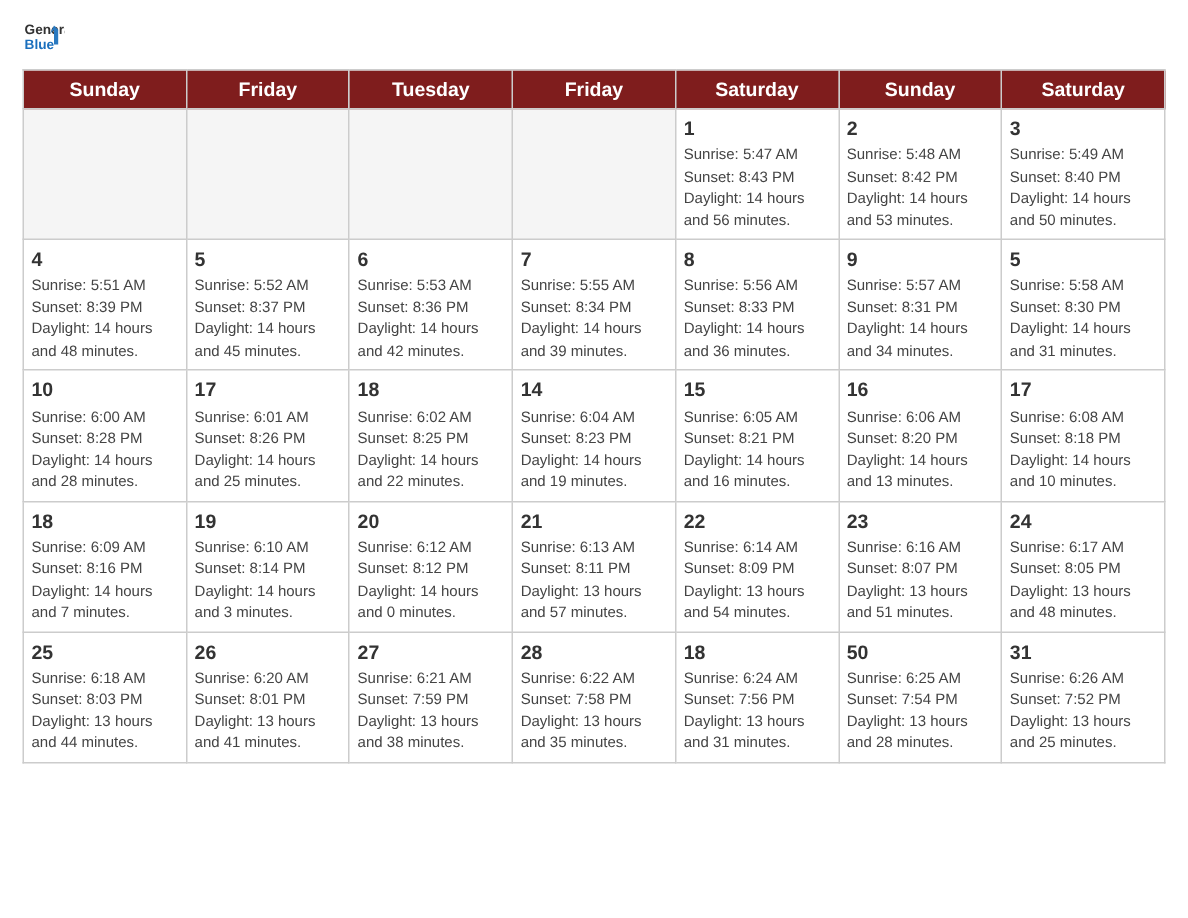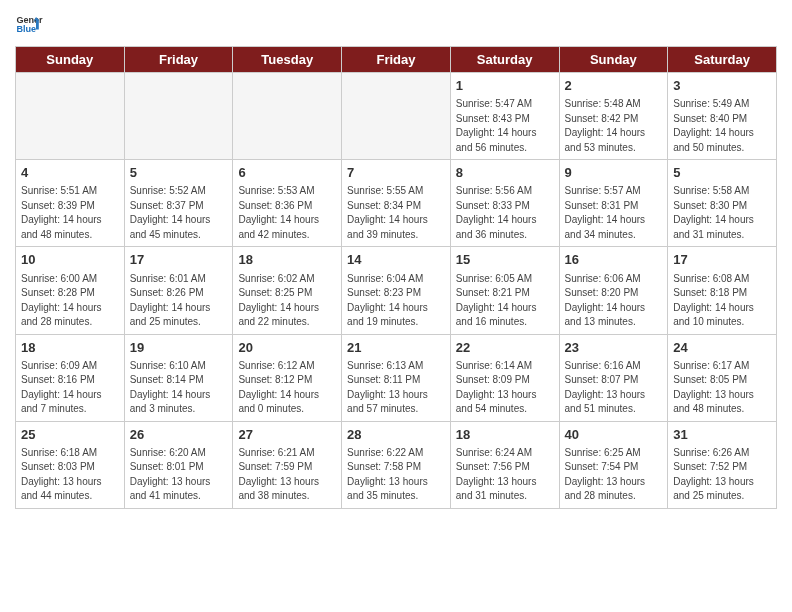--- a/index.html
+++ b/index.html
@@ -234,21 +234,21 @@
           </td>
           <td>
             <span class="day-number">28</span>
             <div class="day-info">Sunrise: 6:22 AM<br>Sunset: 7:58 PM<br>Daylight: 13 hours<br>and 35 minutes.</div>
           </td>
           <td>
             <span class="day-number">18</span>
             <div class="day-info">Sunrise: 6:24 AM<br>Sunset: 7:56 PM<br>Daylight: 13 hours<br>and 31 minutes.</div>
           </td>
           <td>
-            <span class="day-number">40</span>
+            <span class="day-number">50</span>
             <div class="day-info">Sunrise: 6:25 AM<br>Sunset: 7:54 PM<br>Daylight: 13 hours<br>and 28 minutes.</div>
           </td>
           <td>
             <span class="day-number">31</span>
             <div class="day-info">Sunrise: 6:26 AM<br>Sunset: 7:52 PM<br>Daylight: 13 hours<br>and 25 minutes.</div>
           </td>
         </tr>
       </tbody>
   </table>
 </div>

